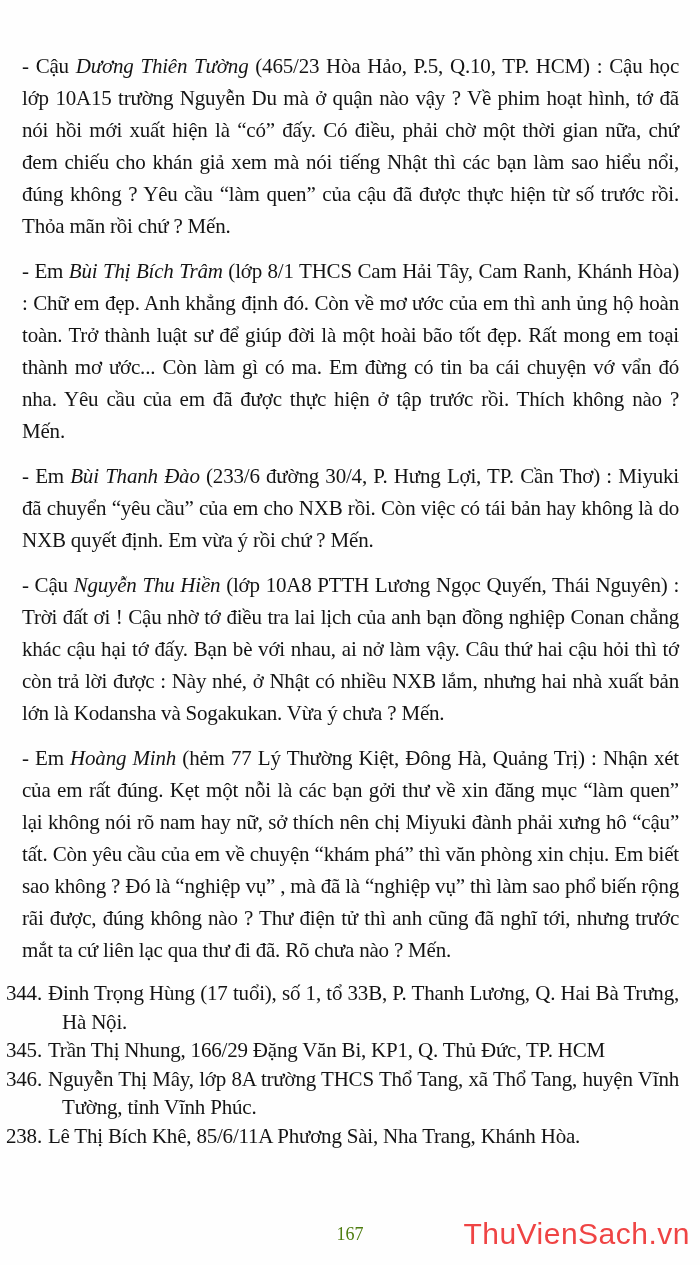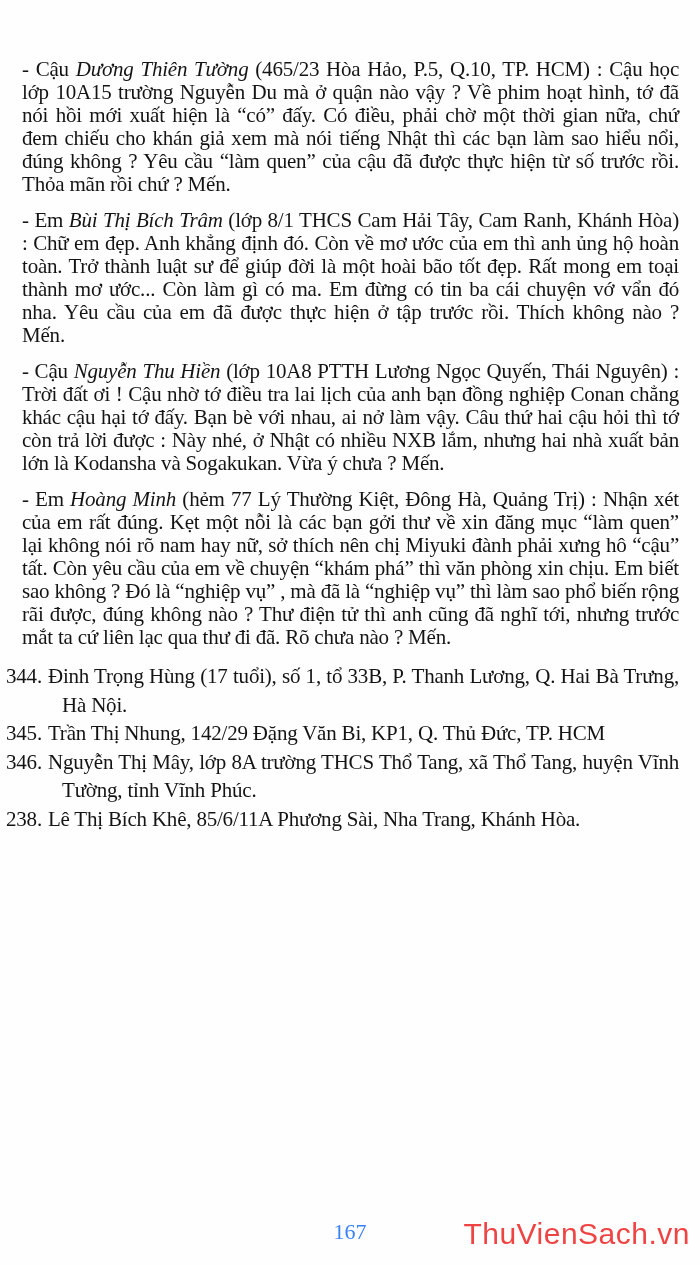--- a/index.html
+++ b/index.html
@@ -12,23 +12,23 @@
     width: 700px;
     height: 1265px;
     background: #fefefe;
     box-sizing: border-box;
     padding: 50px 21px 0 22px;
     font-family: "Liberation Serif", "DejaVu Serif", serif;
     color: #141414;
     overflow: hidden;
   }
   .para {
-    margin: 8px 0 13px 0;
+    margin: 0 0 13px 0;
     font-size: 21px;
-    line-height: 23px;
+    line-height: 32px;
     text-align: justify;
     letter-spacing: -0.2px;
   }
   .para .name {
     font-style: italic;
   }
   .para.indent {
     text-indent: 33px;
     margin-bottom: 6px;
   }
@@ -53,22 +53,22 @@
     right: 0;
     bottom: 12px;
     height: 42px;
   }
   .page-number {
     position: absolute;
     left: 0;
     right: 0;
     bottom: 8px;
     text-align: center;
-    font-size: 22px;
-    color: #3b82f6;
+    font-size: 18px;
+    color: #4d7c0f;
     font-family: "Liberation Serif", serif;
   }
   .watermark {
     position: absolute;
     right: 10px;
     bottom: 2px;
     font-family: "Liberation Sans", "DejaVu Sans", sans-serif;
     font-weight: 300;
     font-size: 30px;
     color: #ef4444;
@@ -77,29 +77,30 @@
 </style>
 </head>
 <body>
 
 <div class="page">
 
   <p class="para"><span>- Cậu </span><span class="name">Dương Thiên Tường</span><span> (465/23 Hòa Hảo, P.5, Q.10, TP. HCM) : Cậu học lớp 10A15 trường Nguyễn Du mà ở quận nào vậy ? Về phim hoạt hình, tớ đã nói hồi mới xuất hiện là “có” đấy. Có điều, phải chờ một thời gian nữa, chứ đem chiếu cho khán giả xem mà nói tiếng Nhật thì các bạn làm sao hiểu nổi, đúng không ? Yêu cầu “làm quen” của cậu đã được thực hiện từ số trước rồi. Thỏa mãn rồi chứ ? Mến.</span></p>
 
   <p class="para"><span>- Em </span><span class="name">Bùi Thị Bích Trâm</span><span> (lớp 8/1 THCS Cam Hải Tây, Cam Ranh, Khánh Hòa) : Chữ em đẹp. Anh khẳng định đó. Còn về mơ ước của em thì anh ủng hộ hoàn toàn. Trở thành luật sư để giúp đời là một hoài bão tốt đẹp. Rất mong em toại thành mơ ước... Còn làm gì có ma. Em đừng có tin ba cái chuyện vớ vẩn đó nha. Yêu cầu của em đã được thực hiện ở tập trước rồi. Thích không nào ? Mến.</span></p>
 
+  <p class="para"><span>- Em </span><span class="name">Bùi Thanh Đào</span><span> (233/6 đường 30/4, P. Hưng Lợi, TP. Cần Thơ) : Miyuki đã chuyển “yêu cầu” của em cho NXB rồi. Còn việc có tái bản hay không là do NXB quyết định. Em vừa ý rồi chứ ? Mến.</span></p>
 
   <p class="para"><span>- Cậu </span><span class="name">Nguyễn Thu Hiền</span><span> (lớp 10A8 PTTH Lương Ngọc Quyến, Thái Nguyên) : Trời đất ơi ! Cậu nhờ tớ điều tra lai lịch của anh bạn đồng nghiệp Conan chẳng khác cậu hại tớ đấy. Bạn bè với nhau, ai nở làm vậy. Câu thứ hai cậu hỏi thì tớ còn trả lời được : Này nhé, ở Nhật có nhiều NXB lắm, nhưng hai nhà xuất bản lớn là Kodansha và Sogakukan. Vừa ý chưa ? Mến.</span></p>
 
   <p class="para"><span>- Em </span><span class="name">Hoàng Minh</span><span> (hẻm 77 Lý Thường Kiệt, Đông Hà, Quảng Trị) : Nhận xét của em rất đúng. Kẹt một nỗi là các bạn gởi thư về xin đăng mục “làm quen” lại không nói rõ nam hay nữ, sở thích nên chị Miyuki đành phải xưng hô “cậu” tất. Còn yêu cầu của em về chuyện “khám phá” thì văn phòng xin chịu. Em biết sao không ? Đó là “nghiệp vụ” , mà đã là “nghiệp vụ” thì làm sao phổ biến rộng rãi được, đúng không nào ? Thư điện tử thì anh cũng đã nghĩ tới, nhưng trước mắt ta cứ liên lạc qua thư đi đã. Rõ chưa nào ? Mến.</span></p>
 
 
   <div class="friend-list">
     <p class="list-item"><span class="num">344.</span><span>Đinh Trọng Hùng (17 tuổi), số 1, tổ 33B, P. Thanh Lương, Q. Hai Bà Trưng, Hà Nội.</span></p>
-    <p class="list-item"><span class="num">345.</span><span>Trần Thị Nhung, 142/29 Đặng Văn Bi, KP1, Q. Thủ Đức, TP. HCM</span></p>
+    <p class="list-item"><span class="num">345.</span><span>Trần Thị Nhung, 166/29 Đặng Văn Bi, KP1, Q. Thủ Đức, TP. HCM</span></p>
     <p class="list-item"><span class="num">346.</span><span>Nguyễn Thị Mây, lớp 8A trường THCS Thổ Tang, xã Thổ Tang, huyện Vĩnh Tường, tỉnh Vĩnh Phúc.</span></p>
     <p class="list-item"><span class="num">238.</span><span>Lê Thị Bích Khê, 85/6/11A Phương Sài, Nha Trang, Khánh Hòa.</span></p>
   </div>
 
   <div class="footer">
     <div class="page-number">167</div>
     <div class="watermark">ThuVienSach.vn</div>
   </div>
 
 </div>

